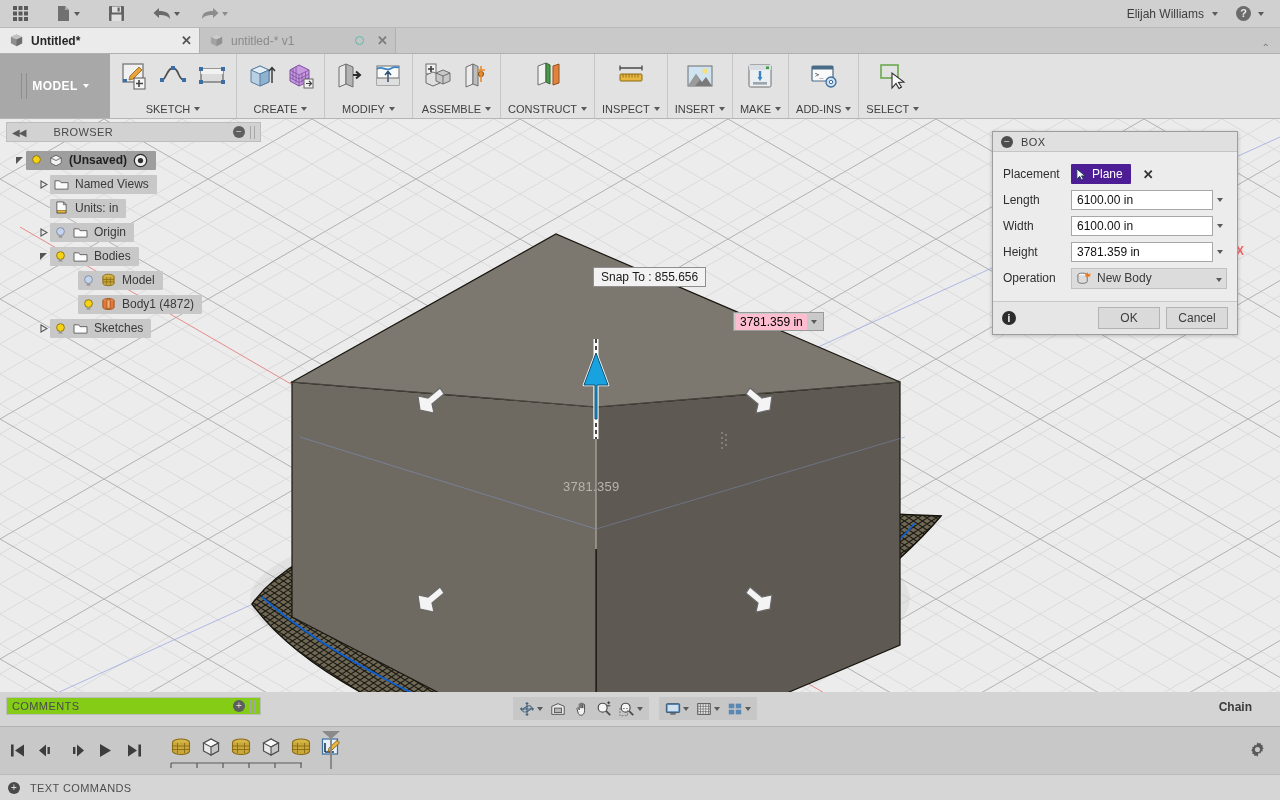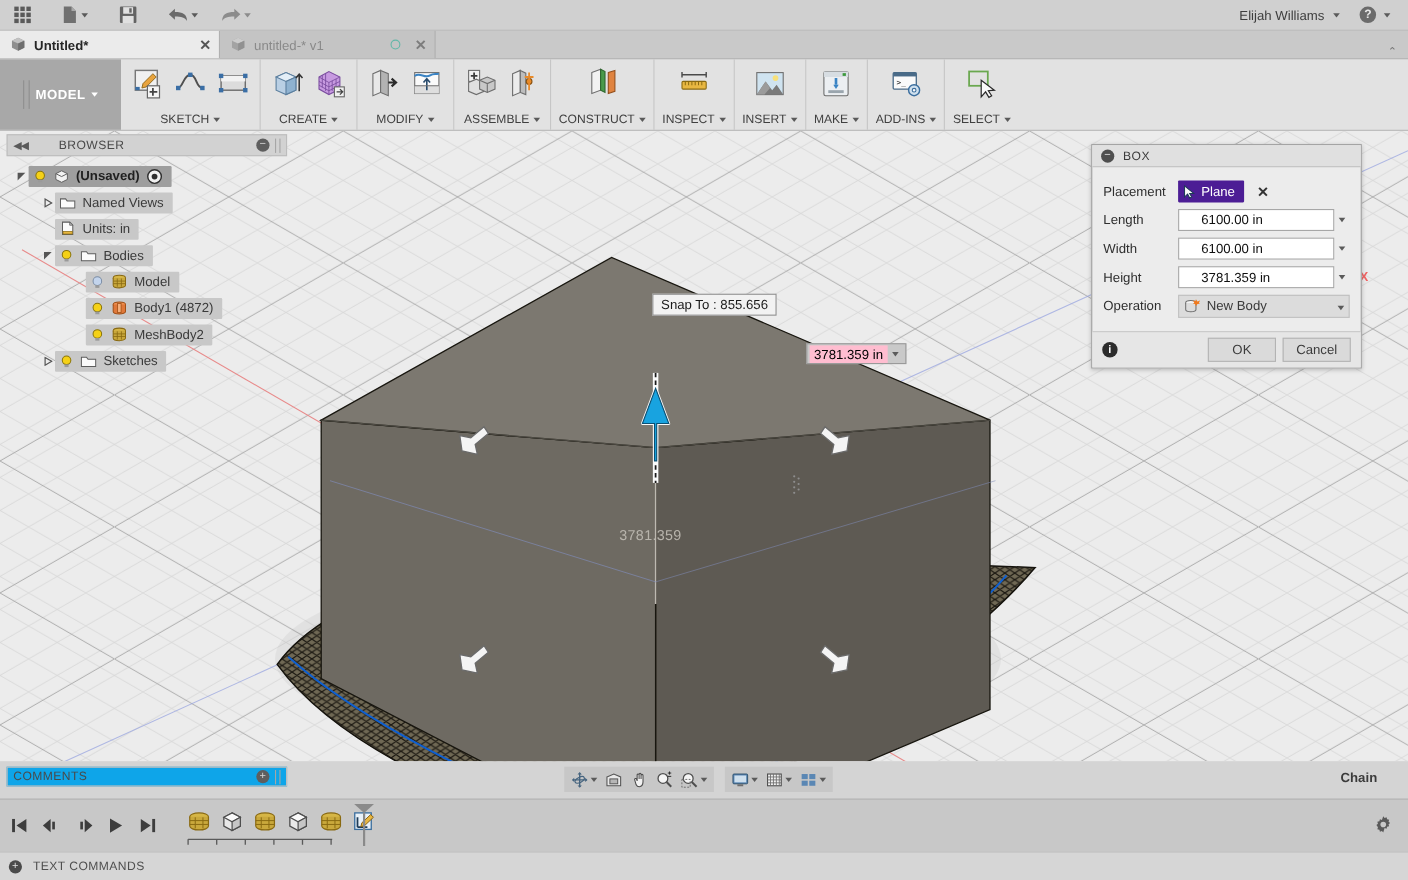--- a/index.html
+++ b/index.html
@@ -118,21 +118,21 @@
   .dlg-body { padding: 9px 10px 10px 10px; }
   .frow { display: flex; align-items: center; height: 26px; }
   .flab { width: 68px; font-size: 12px; color: #2f2f2f; }
   .fplane {
     background: #4c1d95; color: #fff; height: 20px; display: inline-flex; align-items: center;
     gap: 4px; padding: 0 8px 0 4px; font-size: 12px; border-radius: 1px;
   }
   .fx { margin-left: 12px; font-weight: bold; color: #333; font-size: 13px; cursor: pointer; }
   .finput {
     flex: 1; height: 20px; background: #fff; border: 1px solid #a7a7a7;
-    display: flex; align-items: center; padding: 0 20px; font-size: 12px; color: #101010;
+    display: flex; align-items: center; padding: 0 5px; font-size: 12px; color: #101010;
   }
   .fspin { width: 14px; height: 20px; display: flex; align-items: center; justify-content: center; }
   .fop {
     flex: 1; height: 21px; background: #dcdcdc; border: 1px solid #c0c0c0;
     display: flex; align-items: center; gap: 6px; padding: 0 4px; font-size: 12px;
   }
   .fop-caret { margin-left: auto; }
   .dlg-foot {
     border-top: 1px solid #c8c8c8; height: 33px; display: flex; align-items: center;
     padding: 0 9px; background: #e6e6e6;
@@ -163,21 +163,21 @@
   .navbar {
     position: absolute; left: 513px; top: 697px; height: 23px;
     display: flex; align-items: center; gap: 10px;
   }
   .navgrp { display: flex; align-items: center; background: #c7c7c7; height: 23px; padding: 0 4px; gap: 3px; }
   .navitem { display: flex; align-items: center; gap: 2px; height: 21px; padding: 0 2px; }
 
   
   .comments {
     position: absolute; left: 6px; top: 697px; width: 255px; height: 18px;
-    background: #0ea5e9; border: 1px solid #bdbdbd; display: flex; align-items: center;
+    background: #84cc16; border: 1px solid #bdbdbd; display: flex; align-items: center;
     padding: 0 5px; font-size: 11px; color: #4a4a4a; letter-spacing: .4px;
   }
   .cm-plus { margin-left: auto; width: 12px; height: 12px; border-radius: 50%; background: #5e5e5e;
              color: #d8d8d8; font-size: 10px; display:flex; align-items:center; justify-content:center; line-height:1;}
 
   
   .timeline {
     position: absolute; left: 0; top: 726px; width: 1280px; height: 48px;
     background: #c8c8c8; border-top: 1px solid #b2b2b2;
     display: flex; align-items: center; padding-left: 8px;
@@ -677,20 +677,37 @@
       <span class="tn-pill">
         <svg width="15" height="14" viewBox="0 0 16 15">
           <path d="M3 1 L10 1 L13 4 L13 13 L3 13 Z" fill="#fbfbfb" stroke="#5e5e5e" stroke-width="1"></path>
           <path d="M10 1 L13 4 L10 4 Z" fill="#cfcfcf" stroke="#5e5e5e" stroke-width=".8"></path>
           <rect x="3.5" y="10" width="9" height="2.6" fill="#e8b741" stroke="#8a6a12" stroke-width=".7"></rect>
         </svg>
         <span class="tn-label">Units: in</span>
       </span>
     </div>
 
+    <div class="tnode" style="padding-left:30px">
+      <span class="tn-arrow">
+        <svg width="9" height="9" viewBox="0 0 9 9">
+            <path d="M2 1 L8 4.5 L2 8 Z" fill="none" stroke="#555" stroke-width="1.1"></path>
+          </svg>
+      </span>
+      <span class="tn-pill">
+        <svg width="13" height="13" viewBox="0 0 14 14">
+          <circle cx="7" cy="6" r="4.2" fill="#c3d4ec" stroke="#7b8da5" stroke-width="1"></circle>
+          <rect x="5" y="10" width="4" height="2.6" fill="#9a9a9a"></rect>
+        </svg>
+        <svg width="15" height="13" viewBox="0 0 16 14">
+          <path d="M1 3 L6 3 L7.5 5 L15 5 L15 12 L1 12 Z" fill="#fbfbfb" stroke="#5e5e5e" stroke-width="1"></path>
+        </svg>
+        <span class="tn-label">Origin</span>
+      </span>
+    </div>
 
     <div class="tnode" style="padding-left:30px">
       <span class="tn-arrow">
         <svg width="9" height="9" viewBox="0 0 9 9">
             <path d="M1 1 L8 1 L1 8 Z" fill="#555"></path>
           </svg>
       </span>
       <span class="tn-pill">
         <svg width="13" height="13" viewBox="0 0 14 14">
           <circle cx="7" cy="6" r="4.2" fill="#f5d117" stroke="#8a7408" stroke-width="1"></circle>
@@ -726,34 +743,20 @@
         </svg>
         <svg width="15" height="14" viewBox="0 0 16 15">
           <ellipse cx="8" cy="4" rx="6" ry="2.4" fill="#f09050" stroke="#a04f16" stroke-width="1"></ellipse>
           <path d="M2 4 L2 11 A6 2.4 0 0 0 14 11 L14 4" fill="#e0783a" stroke="#a04f16" stroke-width="1"></path>
           <rect x="6.3" y="3" width="3.4" height="9" fill="#f5b07c" stroke="#a04f16" stroke-width=".8"></rect>
         </svg>
         <span class="tn-label">Body1 (4872)</span>
       </span>
     </div>
 
-    <div class="tnode" style="padding-left:72px">
-      <span class="tn-pill">
-        <svg width="13" height="13" viewBox="0 0 14 14">
-          <circle cx="7" cy="6" r="4.2" fill="#f5d117" stroke="#8a7408" stroke-width="1"></circle>
-          <rect x="5" y="10" width="4" height="2.6" fill="#9a9a9a"></rect>
-        </svg>
-        <svg width="15" height="14" viewBox="0 0 16 15">
-          <ellipse cx="8" cy="4" rx="6" ry="2.6" fill="#d6b646" stroke="#8a6a12" stroke-width="1"></ellipse>
-          <path d="M2 4 L2 11 A6 2.6 0 0 0 14 11 L14 4" fill="#c9a83c" stroke="#8a6a12" stroke-width="1"></path>
-          <path d="M2 7 h12 M2 9.5 h12 M6 4.5 v8 M10 4.5 v8" stroke="#8a6a12" stroke-width=".8" fill="none"></path>
-        </svg>
-        <span class="tn-label">MeshBody2</span>
-      </span>
-    </div>
 
     <div class="tnode" style="padding-left:30px">
       <span class="tn-arrow">
         <svg width="9" height="9" viewBox="0 0 9 9">
             <path d="M2 1 L8 4.5 L2 8 Z" fill="none" stroke="#555" stroke-width="1.1"></path>
           </svg>
       </span>
       <span class="tn-pill">
         <svg width="13" height="13" viewBox="0 0 14 14">
           <circle cx="7" cy="6" r="4.2" fill="#f5d117" stroke="#8a7408" stroke-width="1"></circle>

